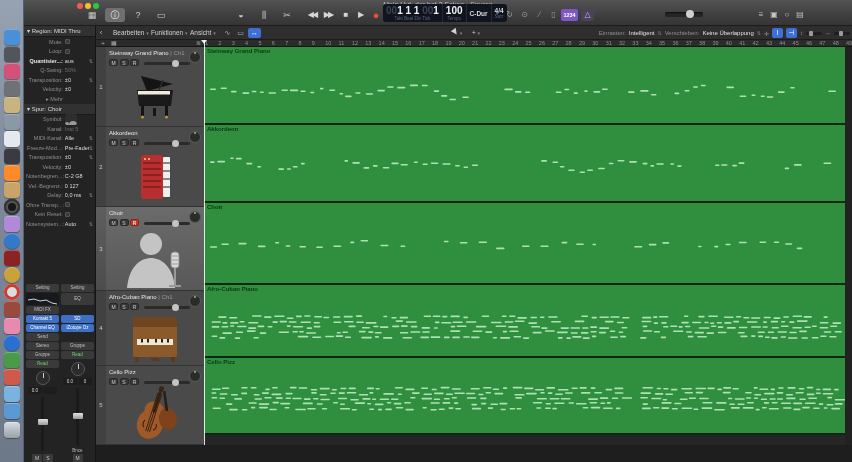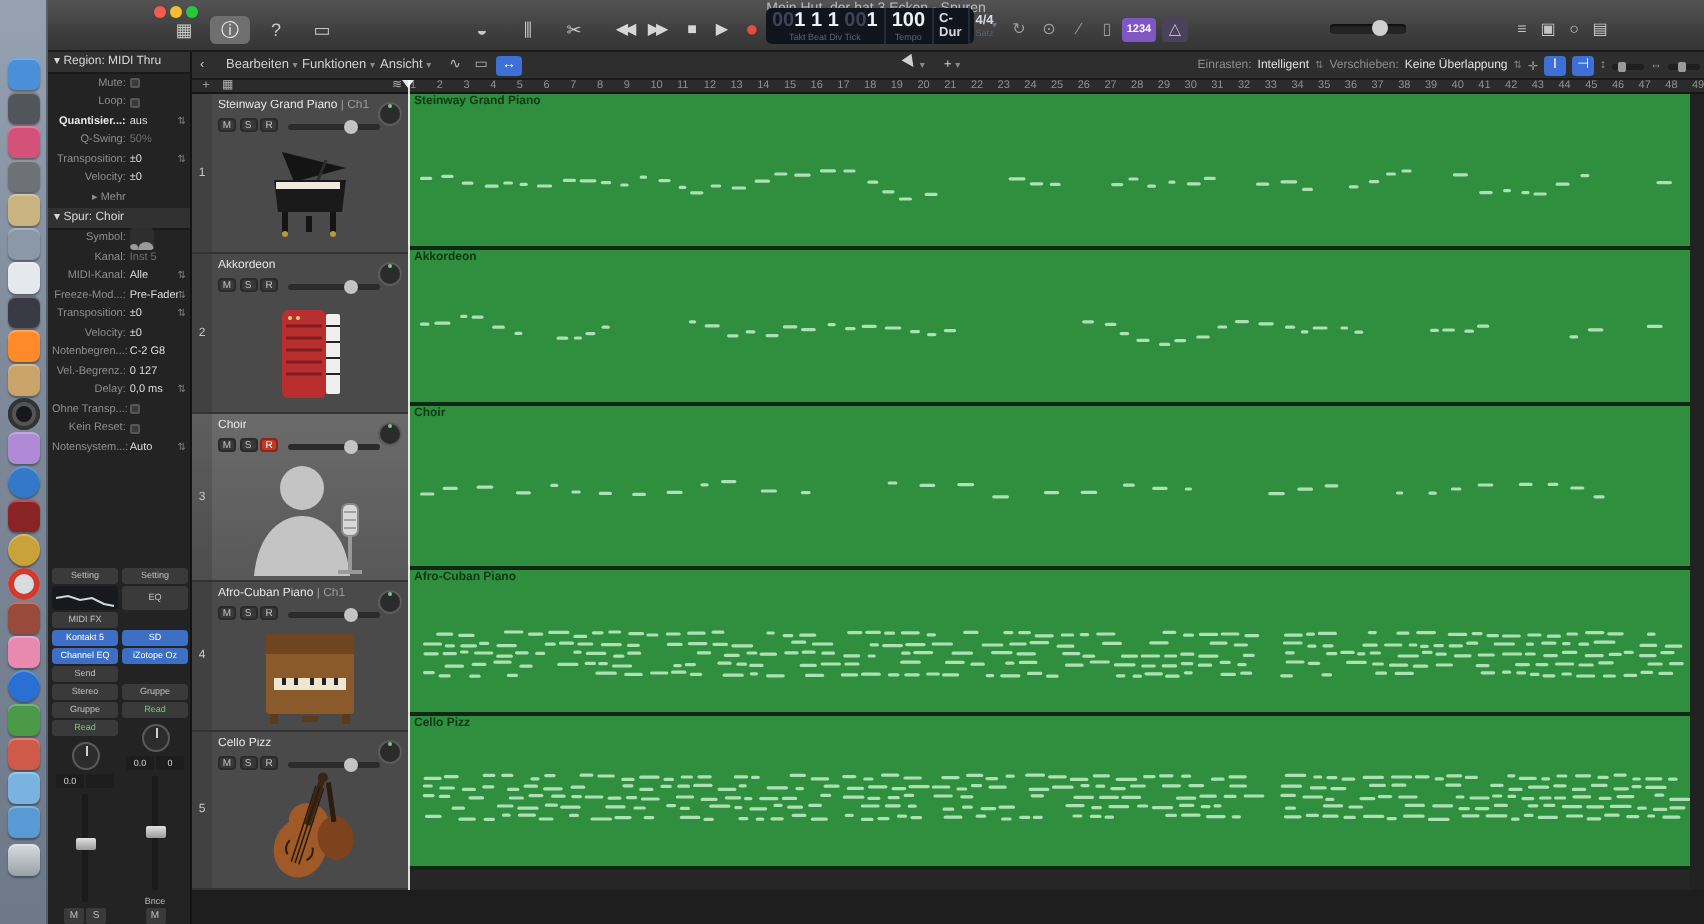--- a/index.html
+++ b/index.html
@@ -22,21 +22,21 @@
     background:linear-gradient(180deg,#535353,#3c3c3c 70%,#353535); border-bottom:1px solid #1c1c1c; }
   #win-title { position:absolute; left:0; right:0; top:1px; text-align:center; font-size:7px; color:#bcbcbc; }
   .tl { position:absolute; top:3px; width:6px; height:6px; border-radius:50%; }
   .tbtn { position:absolute; top:8px; height:14px; border-radius:3px; color:#c9c9c9;
     font-size:9px; line-height:14px; text-align:center; }
   .tbtn.active { background:#6f6f6f; color:#f0f0f0; }
   .transport-btn { position:absolute; top:8px; width:14px; height:14px; color:#d6d6d6;
     font-size:8px; line-height:14px; text-align:center; letter-spacing:-2px; }
   #rec-glyph { color:#e74c3c; font-size:11px; }
 
-  #lcd { position:absolute; left:359px; top:4px; width:104px; height:18px; background:#10141d;
+  #lcd { position:absolute; left:359px; top:4px; width:124px; height:18px; background:#10141d;
     border-radius:3px; display:flex; align-items:stretch; }
   .lcd-seg { display:flex; flex-direction:column; justify-content:center; align-items:center; padding:0 3px; border-right:1px solid #232a3a; }
   .lcd-num { font-size:10px; font-weight:bold; color:#edf0f6; line-height:10px; white-space:nowrap; }
   .lcd-dim { color:#3d4458; }
   .lcd-lab { font-size:4.5px; color:#5a6378; line-height:5px; white-space:nowrap; }
   .lcd-small { font-size:6.5px; font-weight:bold; color:#d6dae4; }
   #lcd-caret { position:absolute; left:472px; top:10px; font-size:5px; color:#6a7288; }
 
   .mode-btn { position:absolute; top:9px; width:13px; height:12px; border-radius:2px;
     color:#9a9a9a; font-size:8px; line-height:12px; text-align:center; }

